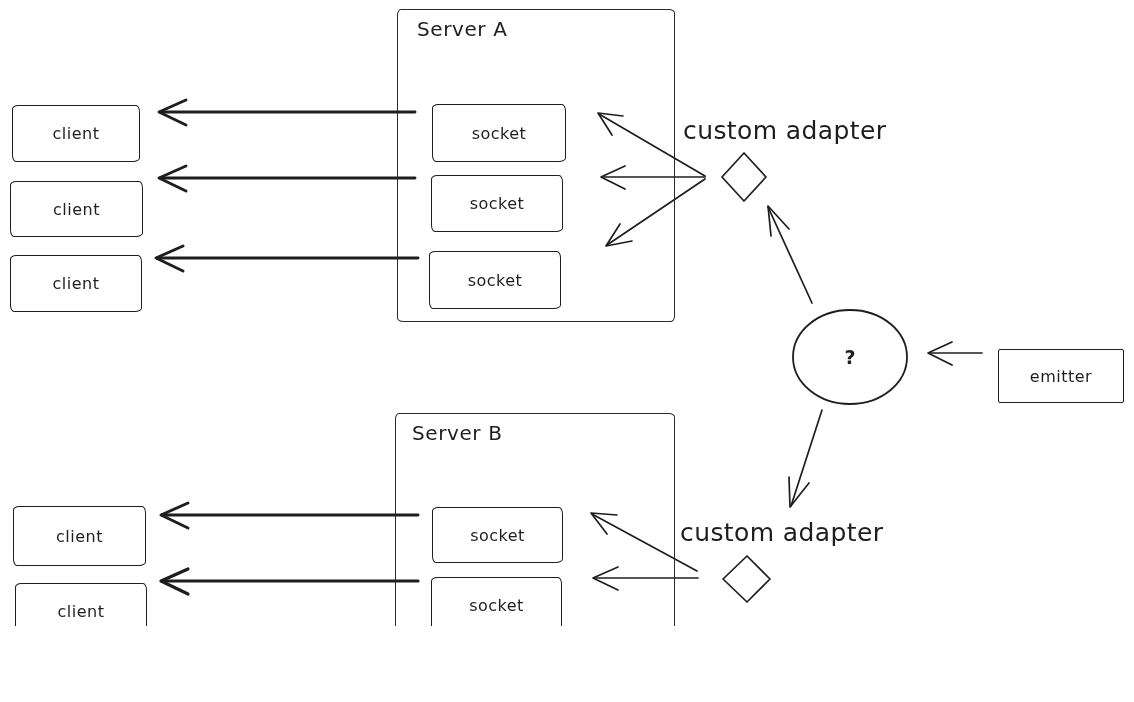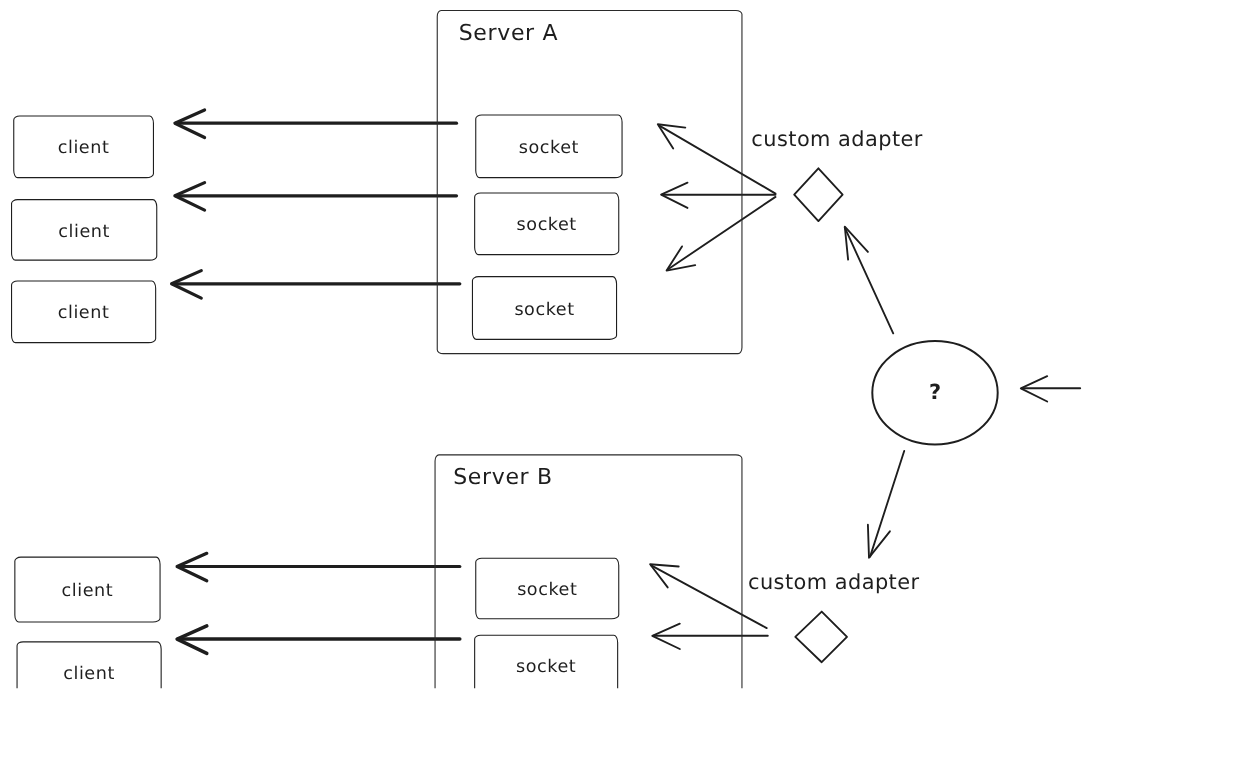--- a/index.html
+++ b/index.html
@@ -47,21 +47,21 @@
     border-radius: 4px 6px 4px 6px / 6px 4px 6px 4px;
   }
   .server-title {
     position: absolute;
     font-size: 20px;
     letter-spacing: 0.6px;
     white-space: nowrap;
   }
   .float-label {
     position: absolute;
-    font-size: 19px;
+    font-size: 25px;
     letter-spacing: 0.4px;
     white-space: nowrap;
   }
   .hub-label {
     position: absolute;
     display: flex;
     align-items: center;
     justify-content: center;
     font-size: 19px;
     font-weight: bold;
@@ -183,14 +183,17 @@
   </div>
   <div class="node" style="left:15px; top:559px; width:132px; height:57px;">
     <span class="client-label">client</span>
   </div>
 
   <div class="float-label" style="left:683px; top:116px;">custom adapter</div>
   <div class="float-label" style="left:680px; top:518px;">custom adapter</div>
 
   <div class="hub-label" style="left:793px; top:310px; width:114px; height:94px;">?</div>
 
+  <div class="node" style="left:998px; top:325px; width:126px; height:54px; border-radius:2px;">
+    <span class="emitter-label">emitter</span>
+  </div>
 
 </div>
 
 </body></html>

